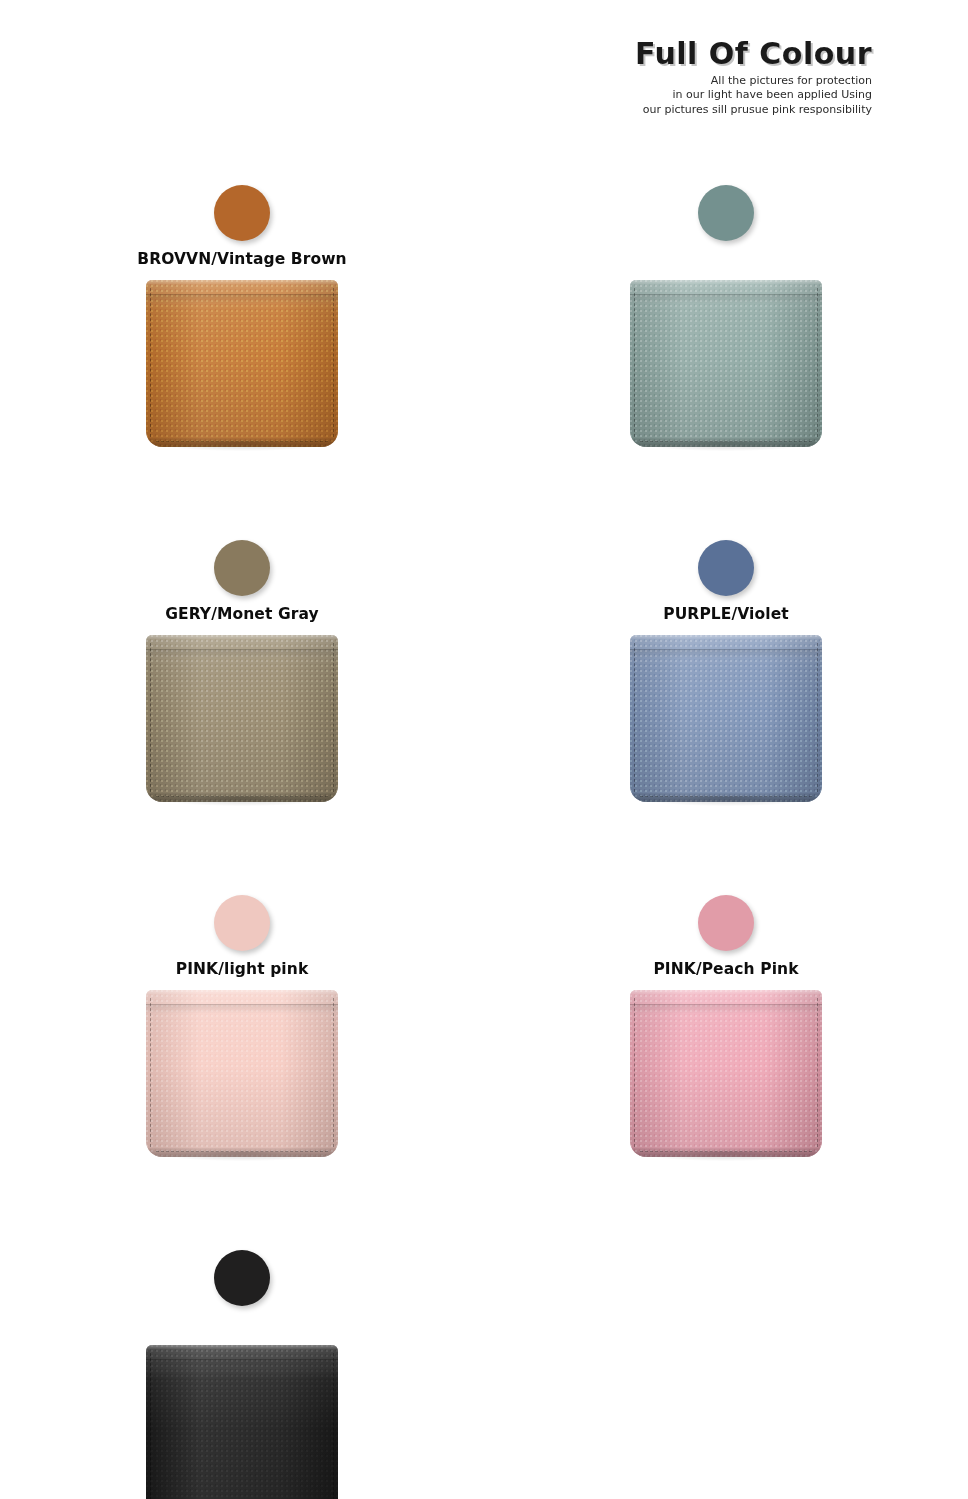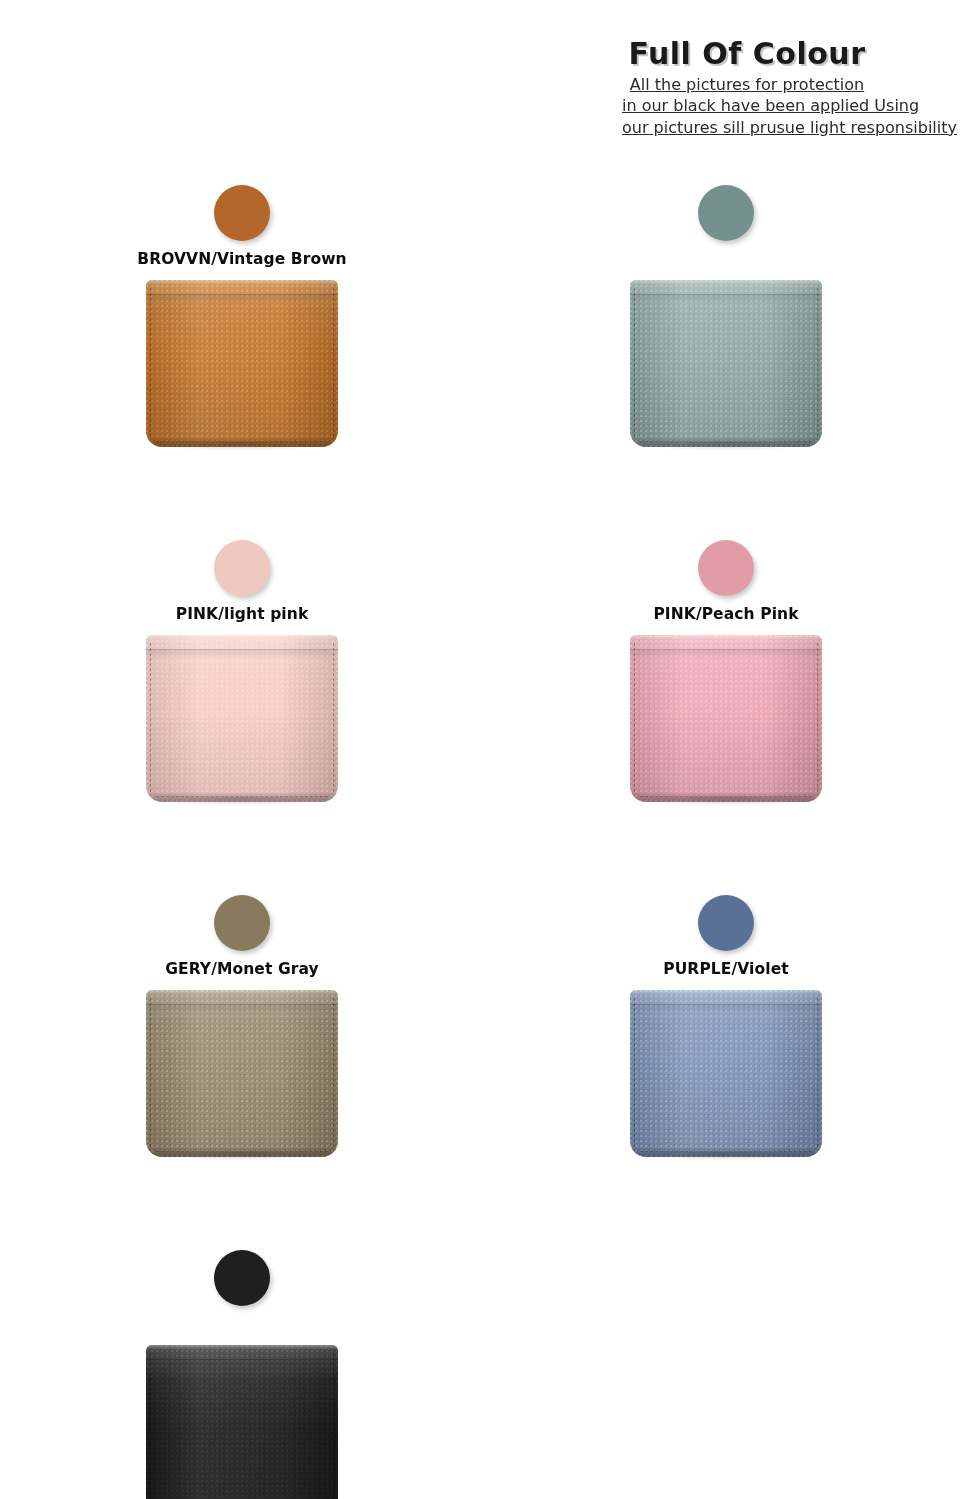--- a/index.html
+++ b/index.html
@@ -14,41 +14,40 @@
     overflow: hidden;
     font-family: "Liberation Sans", sans-serif;
     color: #111111;
   }
 
   
   .header-block {
     position: absolute;
     top: 38px;
     right: 96px;
-    text-align: center;
+    text-align: right;
     width: 250px;
   }
   .header-title {
     font-family: "DejaVu Sans", sans-serif;
     font-weight: bold;
     font-size: 30px;
     letter-spacing: 0.5px;
     line-height: 1.05;
     color: #1a1a1a;
     text-shadow: 2px 2px 0 rgba(150,150,150,0.55);
     white-space: nowrap;
     margin: 0 0 4px 0;
   }
   .header-sub {
     font-family: "DejaVu Sans", sans-serif;
-    font-size: 16px;
+    font-size: 11px;
     line-height: 1.35;
     color: #2b2b2b;
     white-space: nowrap;
-    text-decoration: underline;
   }
   .header-sub div { white-space: nowrap; }
 
   
   .swatch-grid {
     position: absolute;
     top: 170px;
     left: 0;
     width: 968px;
   }
@@ -185,22 +184,22 @@
   .swatch-row.row-last .wallet-wrap { height: 190px; }
   .swatch-row.row-last .wallet { border-radius: 6px 6px 0 0; }
 </style>
 </head>
 <body>
 
 <div class="header-block">
   <div class="header-title">Full Of Colour</div>
   <div class="header-sub">
     <div>All the pictures for protection</div>
-    <div>in our black have been applied Using</div>
-    <div>our pictures sill prusue light responsibility</div>
+    <div>in our light have been applied Using</div>
+    <div>our pictures sill prusue pink responsibility</div>
   </div>
 </div>
 
 <div class="swatch-grid">
 
   <div class="swatch-row">
     <div class="swatch-cell col-left">
       <div class="swatch-dot" style="background-color: rgb(180, 103, 43);"></div>
       <div class="swatch-label">BROVVN/Vintage Brown</div>
       <div class="wallet-wrap">
@@ -233,20 +232,60 @@
           <div class="top-edge"></div>
           <div class="base"></div>
         </div>
         <div class="wallet-shadow"></div>
       </div>
     </div>
   </div>
 
   <div class="swatch-row">
     <div class="swatch-cell col-left">
+      <div class="swatch-dot" style="background-color: rgb(137, 122, 94);"></div>
+      <div class="swatch-label">GERY/Monet Gray</div>
+      <div class="wallet-wrap">
+        <div class="wallet" style="background-color: rgb(152, 138, 110);">
+          <div class="sheen"></div>
+          <div class="grain"></div>
+          <div class="flap-shadow"></div>
+          <div class="flap-seam"></div>
+          <div class="stitch stitch-l"></div>
+          <div class="stitch stitch-r"></div>
+          <div class="stitch stitch-b"></div>
+          <div class="top-edge"></div>
+          <div class="base"></div>
+        </div>
+        <div class="wallet-shadow"></div>
+      </div>
+    </div>
+
+    <div class="swatch-cell col-right">
+      <div class="swatch-dot" style="background-color: rgb(90, 113, 151);"></div>
+      <div class="swatch-label">PURPLE/Violet</div>
+      <div class="wallet-wrap">
+        <div class="wallet" style="background-color: rgb(126, 148, 184);">
+          <div class="sheen"></div>
+          <div class="grain"></div>
+          <div class="flap-shadow"></div>
+          <div class="flap-seam"></div>
+          <div class="stitch stitch-l"></div>
+          <div class="stitch stitch-r"></div>
+          <div class="stitch stitch-b"></div>
+          <div class="top-edge"></div>
+          <div class="base"></div>
+        </div>
+        <div class="wallet-shadow"></div>
+      </div>
+    </div>
+  </div>
+
+  <div class="swatch-row">
+    <div class="swatch-cell col-left">
       <div class="swatch-dot" style="background-color: rgb(239, 200, 192);"></div>
       <div class="swatch-label">PINK/light pink</div>
       <div class="wallet-wrap">
         <div class="wallet" style="background-color: rgb(247, 205, 196);">
           <div class="sheen"></div>
           <div class="grain"></div>
           <div class="flap-shadow"></div>
           <div class="flap-seam"></div>
           <div class="stitch stitch-l"></div>
           <div class="stitch stitch-r"></div>
@@ -271,60 +310,20 @@
           <div class="stitch stitch-r"></div>
           <div class="stitch stitch-b"></div>
           <div class="top-edge"></div>
           <div class="base"></div>
         </div>
         <div class="wallet-shadow"></div>
       </div>
     </div>
   </div>
 
-  <div class="swatch-row">
-    <div class="swatch-cell col-left">
-      <div class="swatch-dot" style="background-color: rgb(137, 122, 94);"></div>
-      <div class="swatch-label">GERY/Monet Gray</div>
-      <div class="wallet-wrap">
-        <div class="wallet" style="background-color: rgb(152, 138, 110);">
-          <div class="sheen"></div>
-          <div class="grain"></div>
-          <div class="flap-shadow"></div>
-          <div class="flap-seam"></div>
-          <div class="stitch stitch-l"></div>
-          <div class="stitch stitch-r"></div>
-          <div class="stitch stitch-b"></div>
-          <div class="top-edge"></div>
-          <div class="base"></div>
-        </div>
-        <div class="wallet-shadow"></div>
-      </div>
-    </div>
-
-    <div class="swatch-cell col-right">
-      <div class="swatch-dot" style="background-color: rgb(90, 113, 151);"></div>
-      <div class="swatch-label">PURPLE/Violet</div>
-      <div class="wallet-wrap">
-        <div class="wallet" style="background-color: rgb(126, 148, 184);">
-          <div class="sheen"></div>
-          <div class="grain"></div>
-          <div class="flap-shadow"></div>
-          <div class="flap-seam"></div>
-          <div class="stitch stitch-l"></div>
-          <div class="stitch stitch-r"></div>
-          <div class="stitch stitch-b"></div>
-          <div class="top-edge"></div>
-          <div class="base"></div>
-        </div>
-        <div class="wallet-shadow"></div>
-      </div>
-    </div>
-  </div>
-
   <div class="swatch-row row-last">
     <div class="swatch-cell col-left">
       <div class="swatch-dot" style="background-color: rgb(32, 31, 31);"></div>
       <div class="wallet-wrap">
         <div class="wallet" style="background-color: rgb(27, 27, 27);">
           <div class="sheen"></div>
           <div class="grain"></div>
           <div class="flap-shadow"></div>
           <div class="flap-seam"></div>
           <div class="stitch stitch-l"></div>

